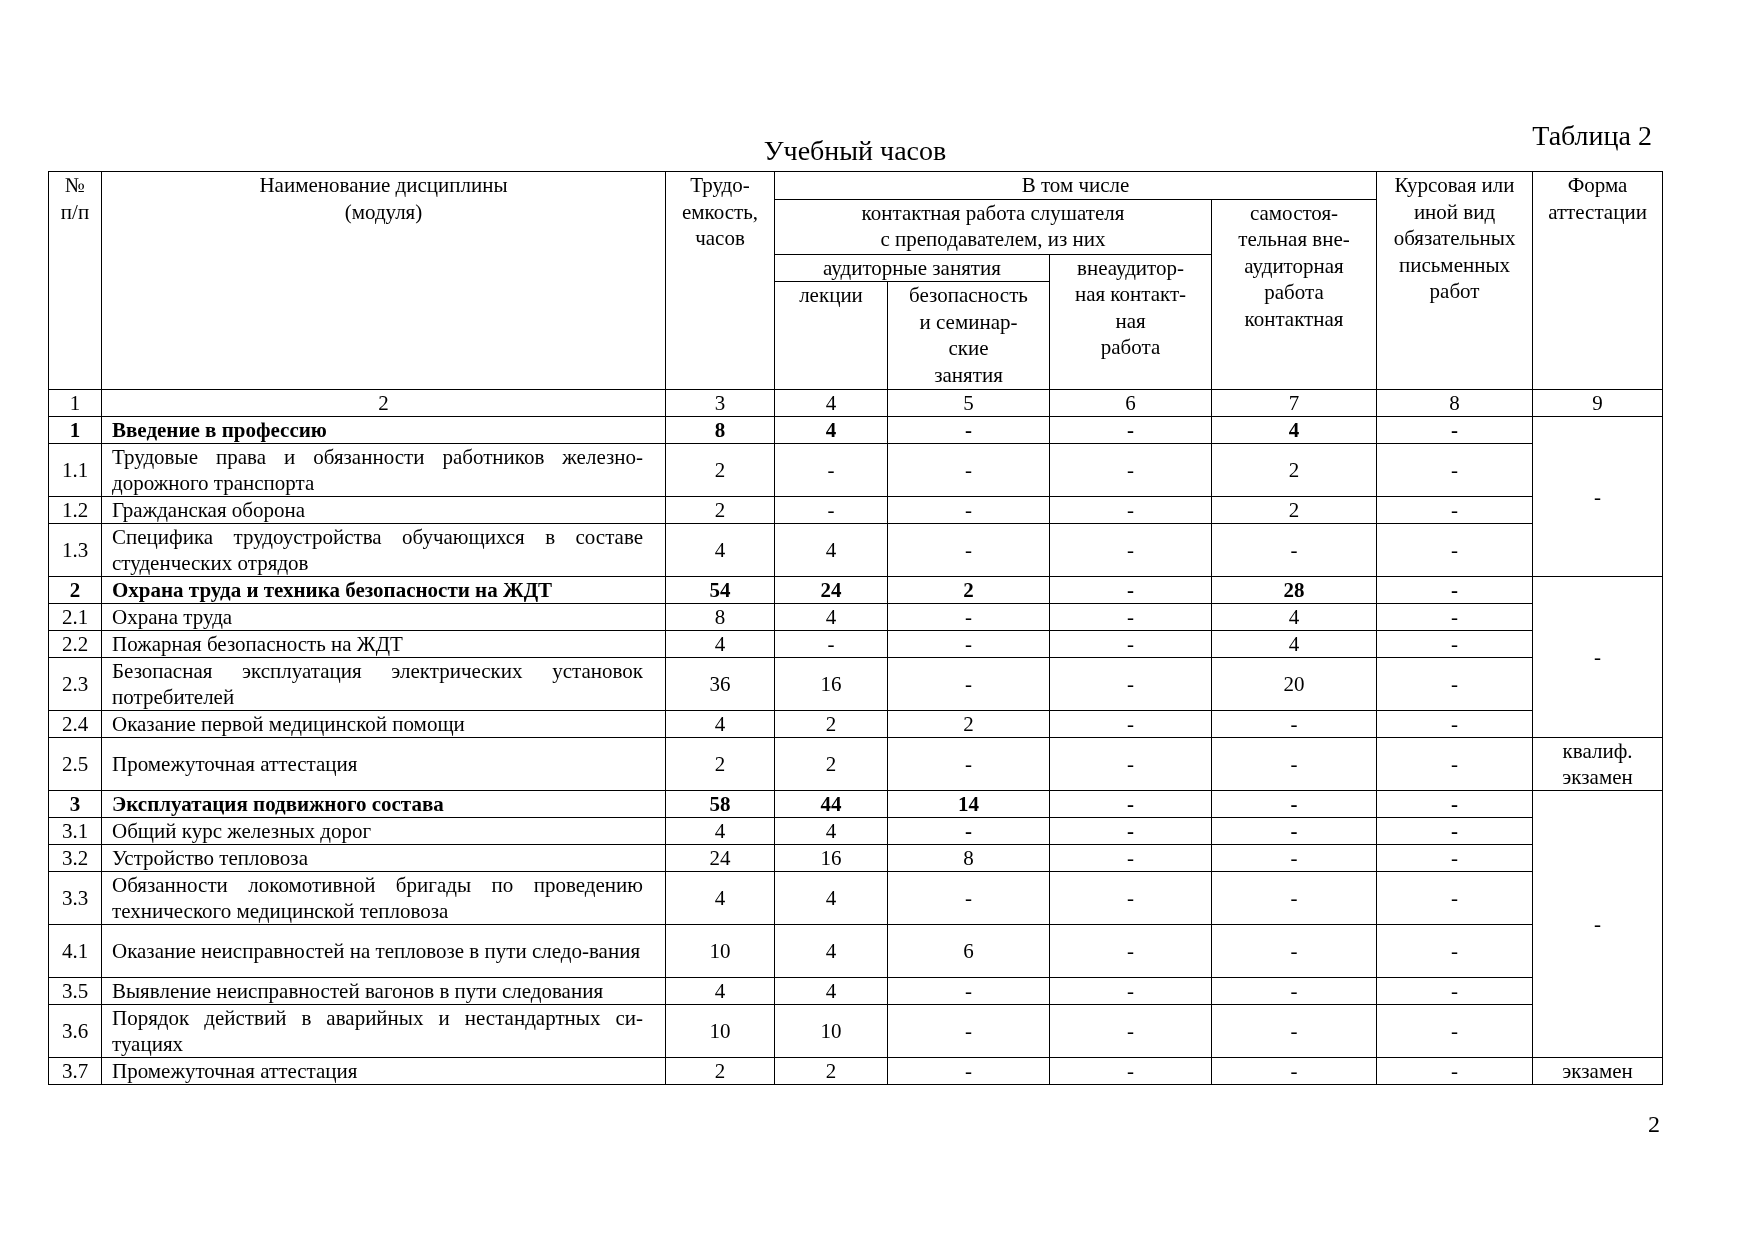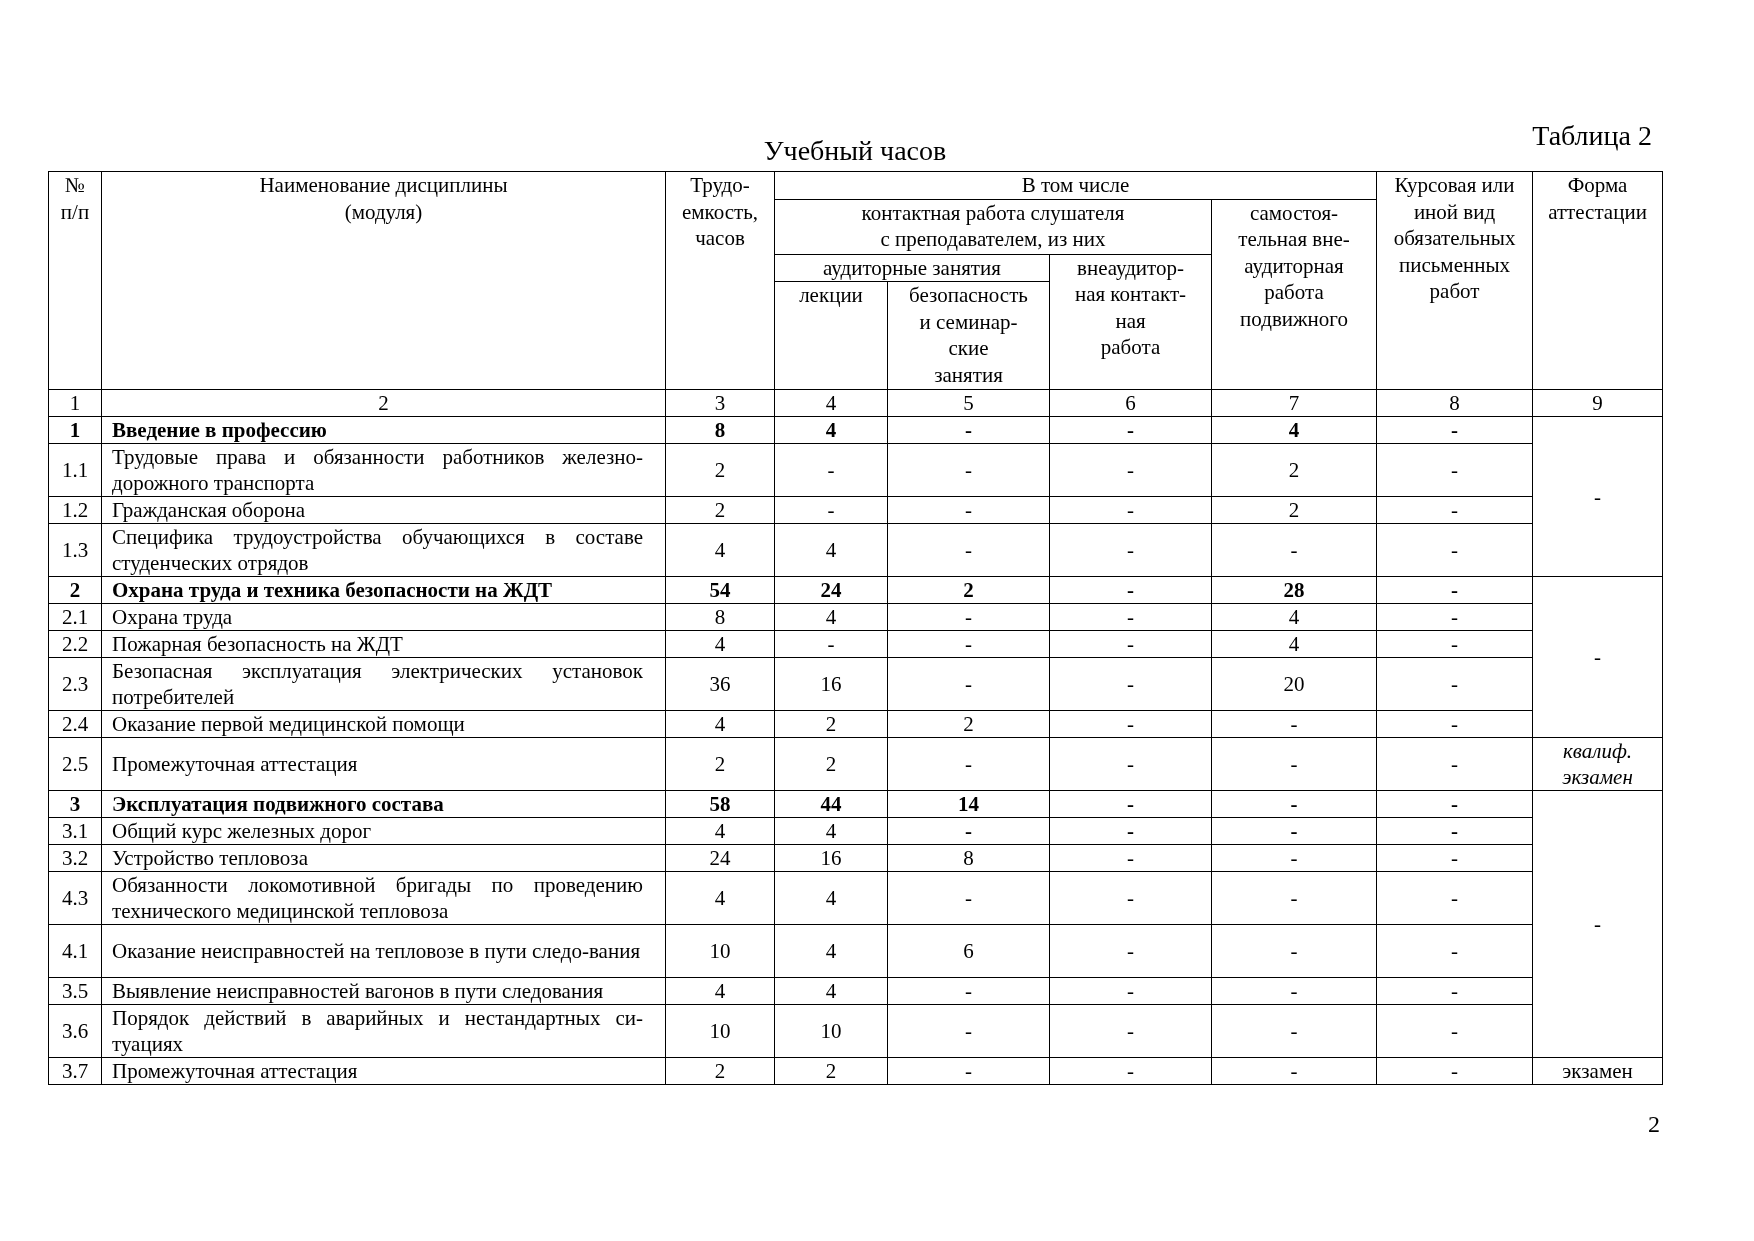--- a/index.html
+++ b/index.html
@@ -15,21 +15,21 @@
                table-layout: fixed; width: 1614px; font-size: 21px; }
   table.plan td { border: 1.5px solid #000; padding: 0 6px; vertical-align: middle;
                   text-align: center; line-height: 26px; overflow: hidden; }
   table.plan thead td { vertical-align: top; line-height: 26.5px; padding-top: 0; }
   table.plan td.name { text-align: justify; text-align-last: left; padding-left: 10px; padding-right: 22px; }
   table.plan tr.group td { font-weight: bold; }
   table.plan tr.group td.name { text-align: left; }
   .b { font-weight: bold; }
   .h27 { height: 26px; }
   .h54 { height: 53px; }
-  .cert { line-height: 26px; font-style: italic; }
+  .cert { line-height: 26px; }
 </style>
 </head>
 <body>
 
 <div class="table-label">Таблица 2</div>
 <div class="table-title">Учебный часов</div>
 
 <table class="plan">
   <colgroup>
     <col style="width:53px">
@@ -46,21 +46,21 @@
     <tr style="height:26px">
       <td rowspan="4"><span>№</span><br><span>п/п</span></td>
       <td rowspan="4"><span>Наименование дисциплины</span><br><span>(модуля)</span></td>
       <td rowspan="4"><span>Трудо-</span><br><span>емкость,</span><br><span>часов</span></td>
       <td colspan="4">В том числе</td>
       <td rowspan="4"><span>Курсовая или</span><br><span>иной вид</span><br><span>обязательных</span><br><span>письменных</span><br><span>работ</span></td>
       <td rowspan="4"><span>Форма</span><br><span>аттестации</span></td>
     </tr>
     <tr style="height:55px">
       <td colspan="3"><span>контактная работа слушателя</span><br><span>с преподавателем, из них</span></td>
-      <td rowspan="3"><span>самостоя-</span><br><span>тельная вне-</span><br><span>аудиторная</span><br><span>работа</span><br><span>подвижного</span></td>
+      <td rowspan="3"><span>самостоя-</span><br><span>тельная вне-</span><br><span>аудиторная</span><br><span>работа</span><br><span>контактная</span></td>
     </tr>
     <tr style="height:26px">
       <td colspan="2">аудиторные занятия</td>
       <td rowspan="2"><span>внеаудитор-</span><br><span>ная контакт-</span><br><span>ная</span><br><span>работа</span></td>
     </tr>
     <tr style="height:108px">
       <td>лекции</td>
       <td><span>безопасность</span><br><span>и семинар-</span><br><span>ские</span><br><span>занятия</span></td>
     </tr>
   </thead>
@@ -207,21 +207,21 @@
       <td>3.2</td>
       <td class="name">Устройство тепловоза</td>
       <td>24</td>
       <td>16</td>
       <td>8</td>
       <td>-</td>
       <td>-</td>
       <td>-</td>
     </tr>
     <tr class="h54">
-      <td>4.3</td>
+      <td>3.3</td>
       <td class="name">Обязанности локомотивной бригады по проведению технического медицинской тепловоза</td>
       <td>4</td>
       <td>4</td>
       <td>-</td>
       <td>-</td>
       <td>-</td>
       <td>-</td>
     </tr>
     <tr class="h54">
       <td>4.1</td>

